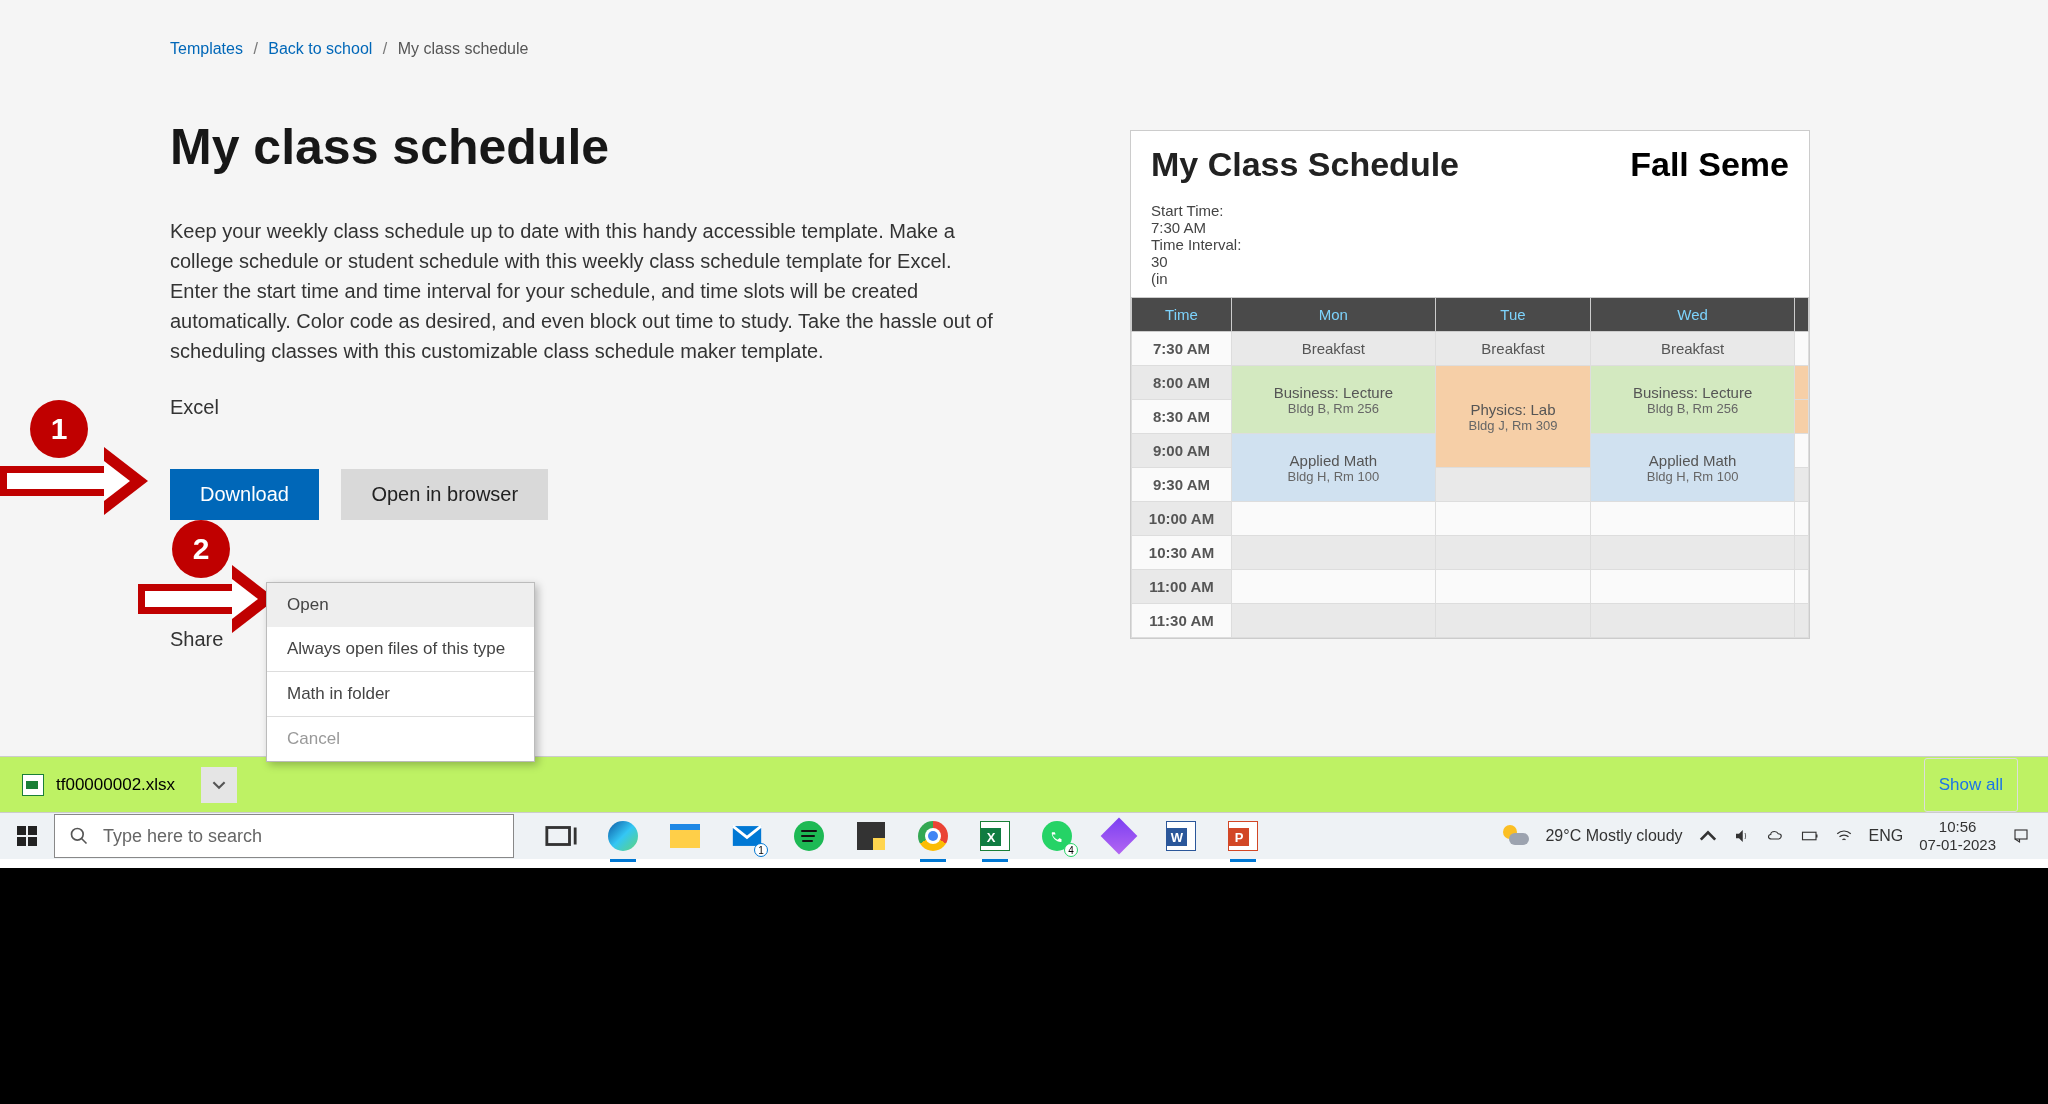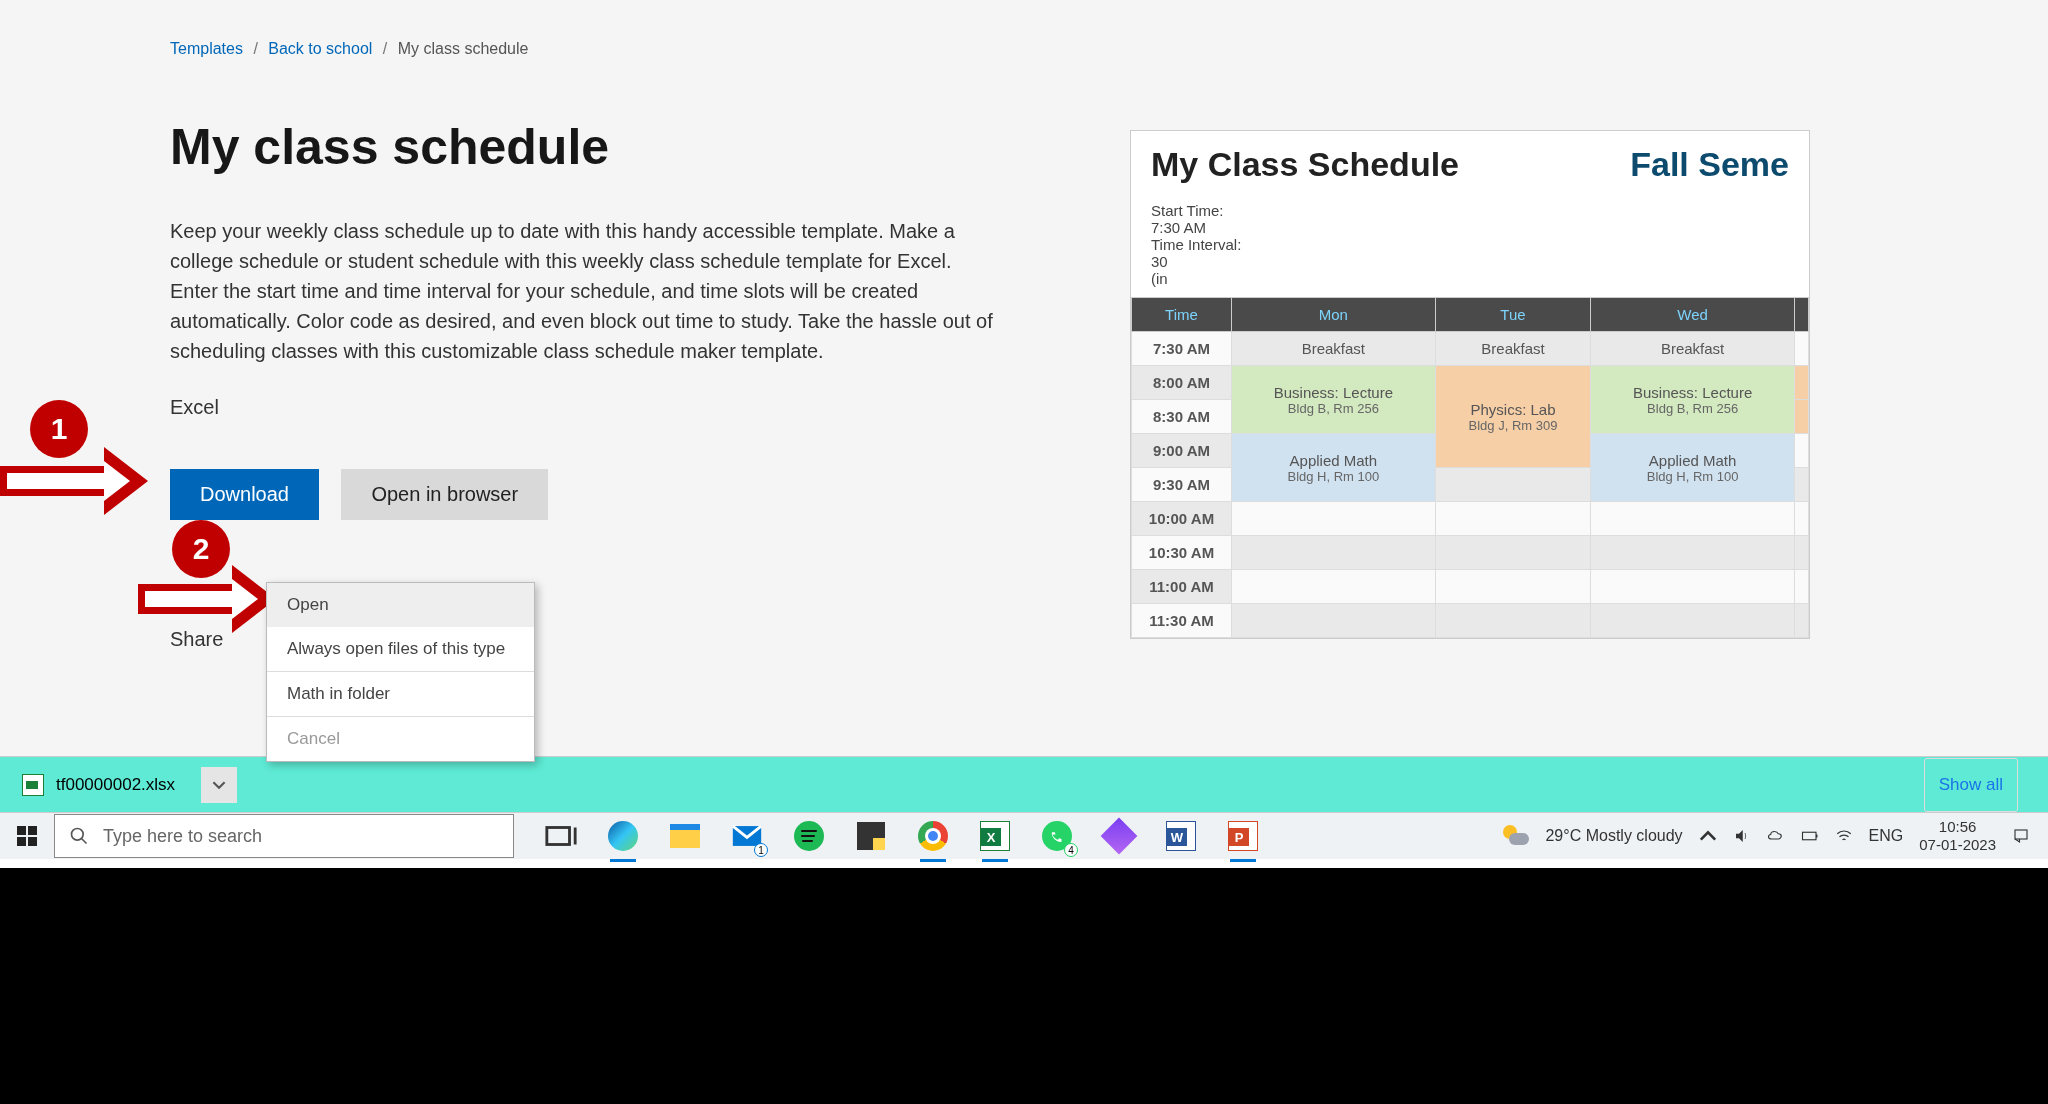--- a/index.html
+++ b/index.html
@@ -15,21 +15,21 @@
   .btn-row { margin-top:50px; }
   .btn { display:inline-block; padding:14px 30px; font-size:20px; border:none; cursor:pointer; }
   .btn-primary { background:#0067b8; color:#fff; }
   .btn-secondary { background:#d9d9d9; color:#222; margin-left:18px; }
   .share-lbl { position:absolute; left:170px; top:628px; font-size:20px; color:#333; }
 
   
   .preview { position:absolute; left:1130px; top:130px; width:680px; border:1px solid #ccc; background:#fff; font-family: Arial, sans-serif; overflow:hidden; }
   .pv-title { display:flex; justify-content:space-between; padding:14px 20px; }
   .pv-title .t1 { font-size:34px; font-weight:700; color:#222; }
-  .pv-title .t2 { font-size:34px; font-weight:700; color:#0c4a6e; }
+  .pv-title .t2 { font-size:34px; font-weight:700; color:#000000; }
   .pv-meta { display:flex; font-size:15px; color:#444; padding:4px 20px 10px 20px; justify-content:space-between;flex-direction:column; }
   .pv-meta span { white-space:nowrap; }
   .pv-table { border-collapse:collapse; width:100%; font-size:15px; }
   .pv-head th { background:#4a4a4a; color:#7dd3fc; font-weight:400; padding:8px 4px; border:1px solid #ccc; }
   .pv-body td { border:1px solid #ddd; padding:8px 4px; text-align:center; color:#555; background:#fafafa; }
   .pv-body tr:nth-child(even) td.time { background:#e9e9e9; }
   .pv-body td.time { font-weight:600; width:100px; }
   .cell-green { background:#d3e9c0 !important; }
   .cell-orange { background:#f6cfa7 !important; }
   .cell-blue { background:#d0e1f0 !important; }
@@ -44,21 +44,21 @@
   .arrow-head-inner { position:absolute; width:0; height:0; border-top:20px solid transparent; border-bottom:20px solid transparent; border-left:26px solid #fff; }
 
   
   .ctxmenu { position:absolute; left:266px; top:582px; width:269px; background:#fff; border:1px solid #bbb; box-shadow:3px 3px 8px rgba(0,0,0,0.25); z-index:60; font-size:17px; color:#444; }
   .ctxmenu .item { padding:12px 20px; cursor:pointer; }
   .ctxmenu .item.hl { background:#eee; }
   .ctxmenu .sep-line { border-top:1px solid #ddd; }
   .ctxmenu .item.disabled { color:#999; }
 
   
-  .dlbar { position:absolute; left:0; top:756px; width:2048px; height:56px; background:#5eead4; border-top:1px solid #ccc; display:flex; align-items:center; font-size:17px; }
+  .dlbar { position:absolute; left:0; top:756px; width:2048px; height:56px; background:#bef264; border-top:1px solid #ccc; display:flex; align-items:center; font-size:17px; }
   .dlbar .file { display:flex; align-items:center; gap:12px; margin-left:22px; }
   .dl-icon { width:22px; height:22px; background:#fff; border:1px solid #1a7f37; position:relative; }
   .dl-icon::before { content:""; position:absolute; left:3px; top:6px; width:12px; height:8px; background:#1a7f37; }
   .dl-chevron { width:36px; height:36px; background:#e5e5e5; display:flex; align-items:center; justify-content:center; margin-left:14px; cursor:pointer; }
   .dl-chevron svg { width:14px; height:14px; }
   .dlbar .showall { margin-left:auto; margin-right:30px; color:#1a73e8; cursor:pointer; border:1px solid #ddd; padding:16px 14px; border-radius:3px; }
 
   
   .taskbar { position:absolute; left:0; top:812px; width:2048px; height:47px; background:#eef2f5; border-top:1px solid #ccc; display:flex; align-items:center; font-size:18px; }
   .tb-start { width:54px; height:56px; display:flex; align-items:center; justify-content:center; cursor:pointer; }

